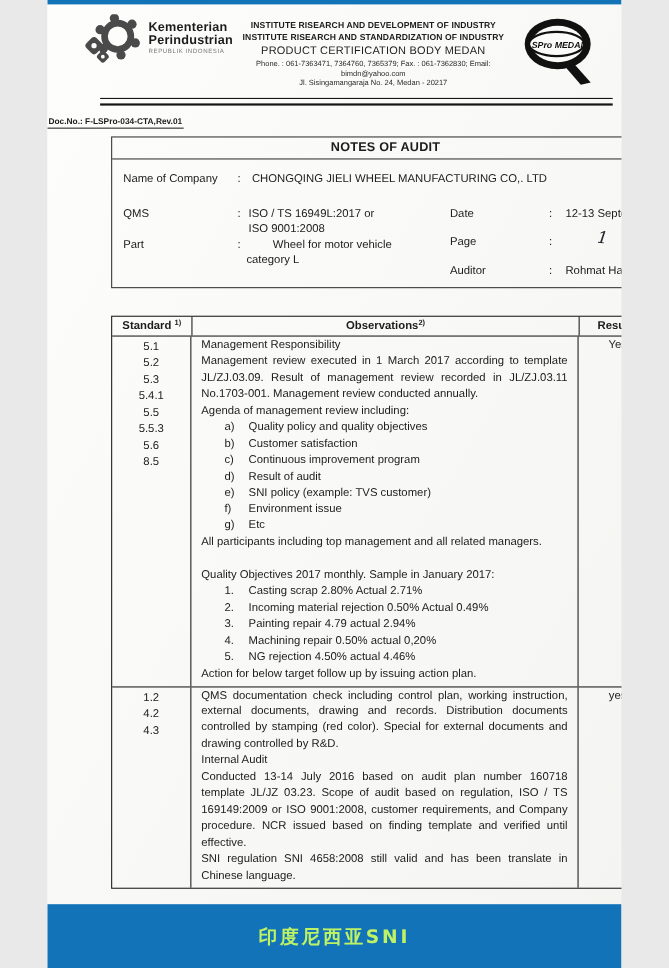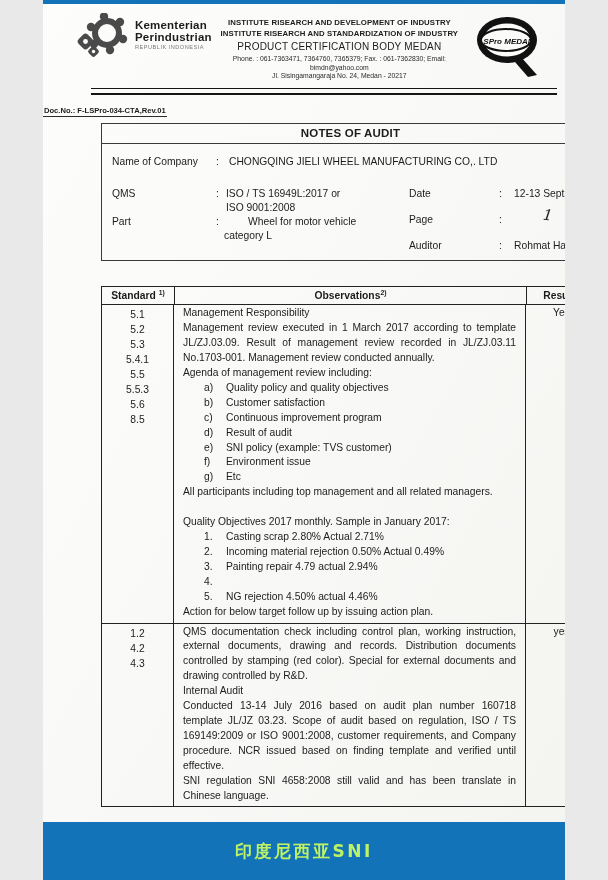--- a/index.html
+++ b/index.html
@@ -208,20 +208,21 @@
             <div class="ob-li">
               <span class="ob-m">2.</span>
               <span>Incoming material rejection 0.50% Actual 0.49%</span>
             </div>
             <div class="ob-li">
               <span class="ob-m">3.</span>
               <span>Painting repair 4.79 actual 2.94%</span>
             </div>
             <div class="ob-li">
               <span class="ob-m">4.</span>
+              <span>Machining repair 0.50% actual 0,20%</span>
             </div>
             <div class="ob-li">
               <span class="ob-m">5.</span>
               <span>NG rejection 4.50% actual 4.46%</span>
             </div>
             <div class="ob-p">Action for below target follow up by issuing action plan.</div>
           </div>
           <div class="cell c-res">Yes</div>
         </div>
         <div class="trow" style="min-height:178px">

